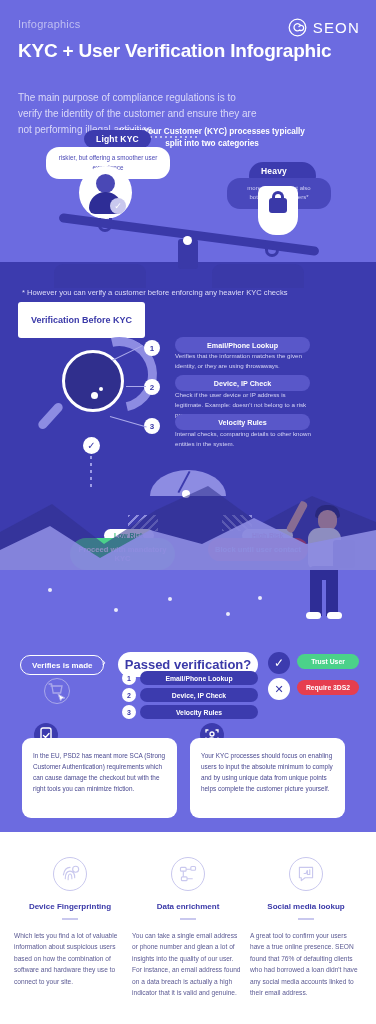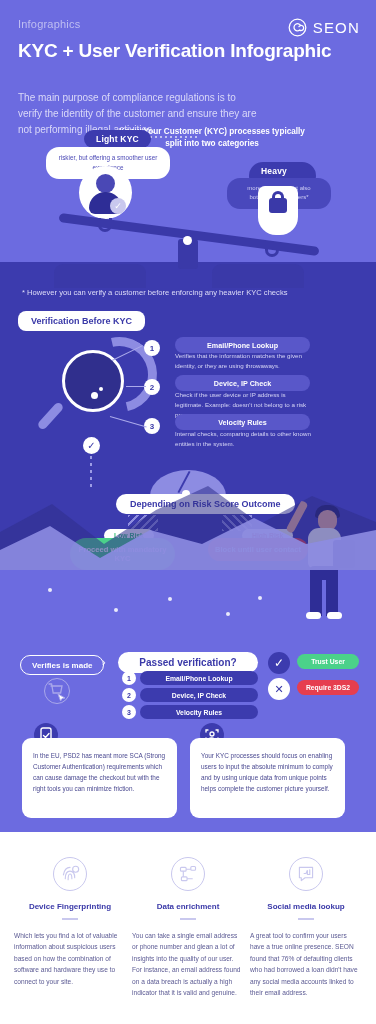--- a/index.html
+++ b/index.html
@@ -63,22 +63,22 @@
   .hook-r { position:absolute; left:265px; top:117px; width:14px; height:14px;
             border:3px solid #3A39A8; border-top:0; border-radius:0 0 8px 8px;}
   .base-l { position:absolute; left:54px; top:138px; width:92px; height:24px; background:#3A39A8; border-radius:9px 9px 0 0;}
   .base-r { position:absolute; left:212px; top:138px; width:92px; height:24px; background:#3A39A8; border-radius:9px 9px 0 0;}
   .dotline { position:absolute; left:120px; top:10px; width:78px; height:2px;
              background:repeating-linear-gradient(90deg,#C3C2F0 0 2px,transparent 2px 5px); }
 
   .footnote { position:absolute; left:22px; top:288px; font-size:7.6px; color:#DFDEF9; }
 
   
-  .vbk-pill { position:absolute; left:18px; top:311px; background:#fff; color:#3A39A8;
-              font-size:9px; font-weight:bold; border-radius:8px; padding:5px 13px; }
+  .vbk-pill { position:absolute; left:18px; top:302px; background:#fff; color:#3A39A8;
+              font-size:9px; font-weight:bold; border-radius:3px; padding:13px 13px; }
   .mag-ring-out { position:absolute; left:82px; top:337px; width:75px; height:75px; border-radius:50%;
                   border:9px solid #8D8CE2; border-left-color:transparent; border-bottom-color:transparent;
                   transform:rotate(32deg); }
   .mag-lens { position:absolute; left:62px; top:350px; width:62px; height:62px; border-radius:50%;
               background:#302F8D; border:3px solid #fff; }
   .mag-gl1 { position:absolute; left:91px; top:392px; width:7px; height:7px; border-radius:50%; background:#fff;}
   .mag-gl2 { position:absolute; left:99px; top:387px; width:4px; height:4px; border-radius:50%; background:#fff;}
   .mag-handle { position:absolute; left:46px; top:400px; width:9px; height:32px; background:#8D8CE2;
                 border-radius:5px; transform:rotate(42deg); }
   .mag-check { position:absolute; left:83px; top:437px; width:17px; height:17px; border-radius:50%;
@@ -120,21 +120,21 @@
             border-radius:4px 4px 3px 3px; }
   .p-legsplit{ position:absolute; left:322px; top:580px; width:4px; height:36px; background:#6C6BE0;}
   .p-shoe1{ position:absolute; left:306px; top:612px; width:15px; height:7px; border-radius:4px; background:#fff;}
   .p-shoe2{ position:absolute; left:327px; top:612px; width:15px; height:7px; border-radius:4px; background:#fff;}
   .p-board{ position:absolute; left:333px; top:540px; width:22px; height:28px; background:#2E2D96; border-radius:3px;}
 
   
   .pf-pill-outline { position:absolute; left:20px; top:655px; border:1.4px solid #fff; color:#fff;
                      font-size:8px; font-weight:bold; border-radius:16px; padding:4.5px 11px; }
   .pf-white-pill { position:absolute; left:118px; top:652px; width:140px; background:#fff; color:#3A39A8;
-                   font-size:10px; font-weight:bold; border-radius:16px; padding:5px 0; text-align:center;}
+                   font-size:13px; font-weight:bold; border-radius:16px; padding:5px 0; text-align:center;}
   .chev { position:absolute; color:#fff; font-size:11px; opacity:.95; }
   .pf-row { position:absolute; left:140px; width:118px; background:#3C3BAE; color:#fff;
             font-size:6.8px; font-weight:bold; border-radius:10px; padding:3.5px 0; text-align:center;}
   .pf-num { position:absolute; left:122px; width:14px; height:14px; border-radius:50%; background:#fff;
             color:#3A39A8; font-size:7px; font-weight:bold; display:flex; align-items:center; justify-content:center;}
   .ok-circle { position:absolute; left:268px; top:652px; width:22px; height:22px; border-radius:50%;
                background:#3C3BAE; color:#fff; font-size:12px; display:flex; align-items:center; justify-content:center;}
   .no-circle { position:absolute; left:268px; top:678px; width:22px; height:22px; border-radius:50%;
                background:#fff; color:#3A39A8; font-size:11px; display:flex; align-items:center; justify-content:center;}
   .res-pill { position:absolute; left:297px; width:62px; color:#fff; font-size:6.8px; font-weight:bold;
@@ -236,21 +236,20 @@
 
   <div class="step-head" style="top:414px;">Velocity Rules</div>
   <div class="step-desc" style="top:429px;">Internal checks, comparing details to other known entities in the system.</div>
 
   <div style="position:absolute; left:150px; top:470px; width:76px; height:26px; background:#8D8CE2;
               border-radius:50% 50% 0 0 / 100% 100% 0 0;"></div>
   <div style="position:absolute; left:183px; top:470px; width:2px; height:24px; background:#3C3BAE;
               transform:rotate(28deg);"></div>
   <div style="position:absolute; left:182px; top:490px; width:8px; height:8px; border-radius:50%; background:#fff;"></div>
 
-  <div class="risk-title">Depending on Risk Score Outcome</div>
   <div class="rdots-l"></div>
   <div class="rdots-r"></div>
 
   <div class="risk-tag" style="left:104px; top:529px; color:#3BC17A;">Low Risk</div>
   <div class="risk-box" style="left:70px; top:538px; width:105px; background:#4BD18A;">Proceed with mandatory KYC</div>
 
   <div class="risk-tag" style="left:242px; top:529px; color:#E63E4F;">High Risk</div>
   <div class="risk-box" style="left:208px; top:538px; width:100px; background:#E63E4F;">Block until user contact</div>
 
   <div>

